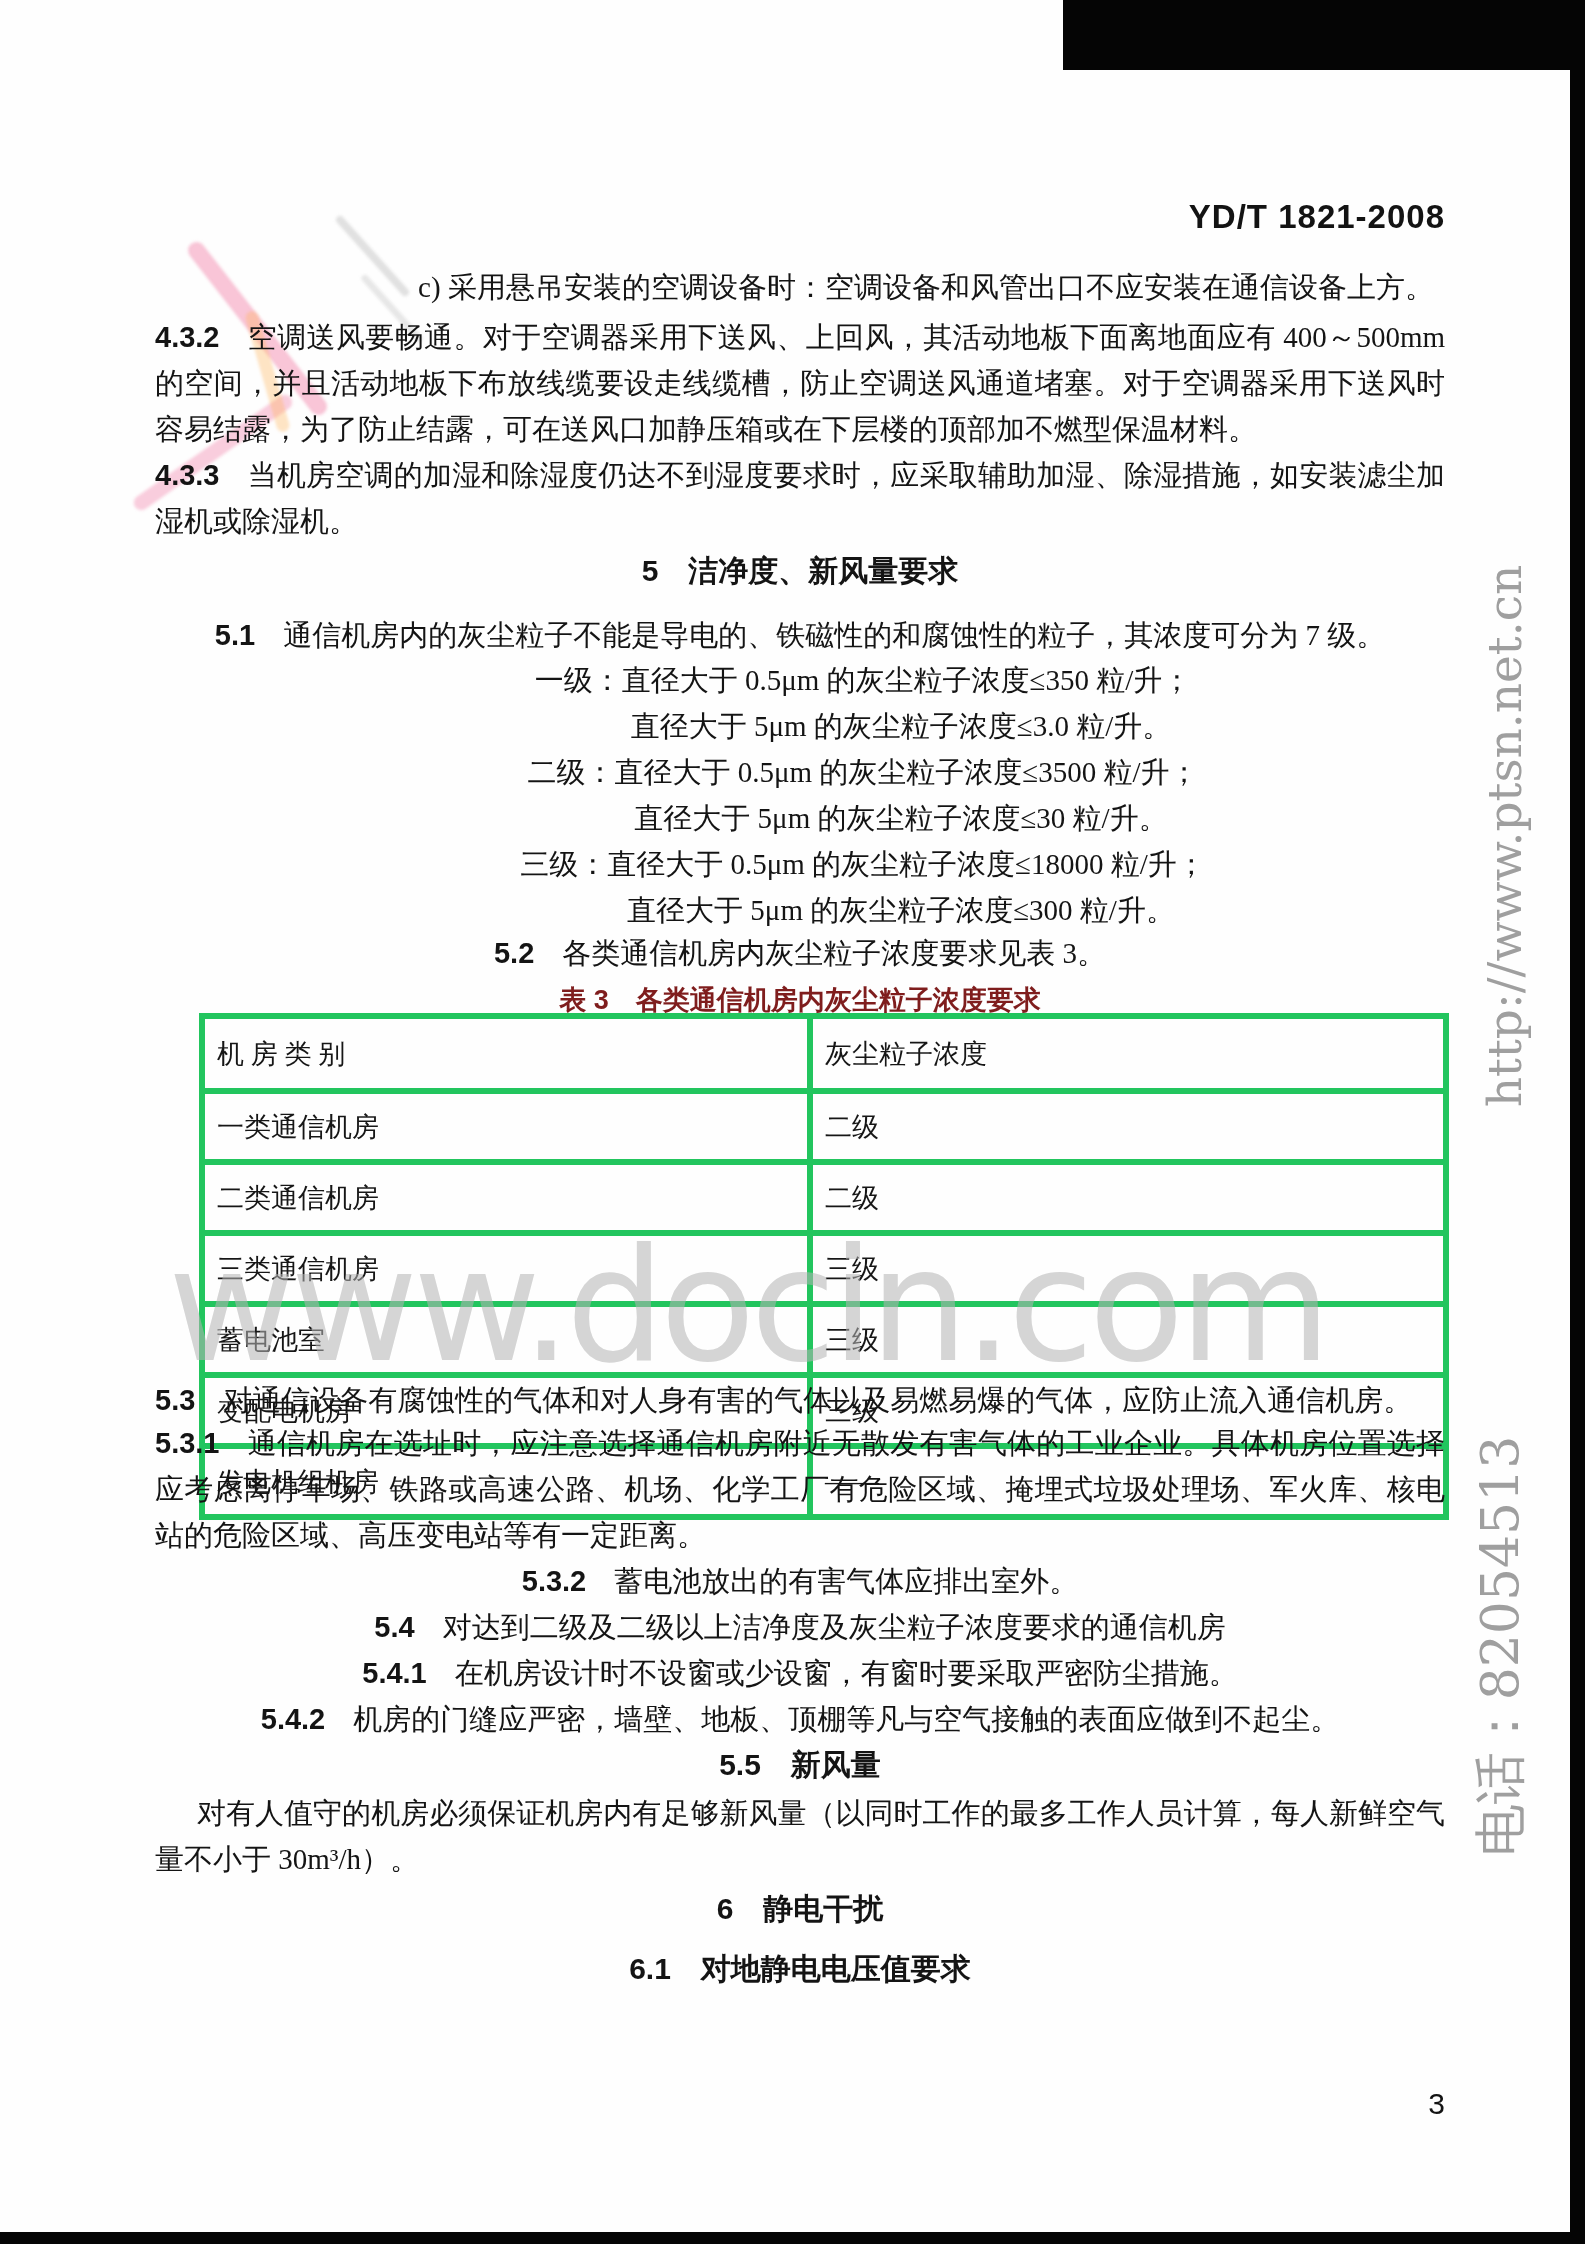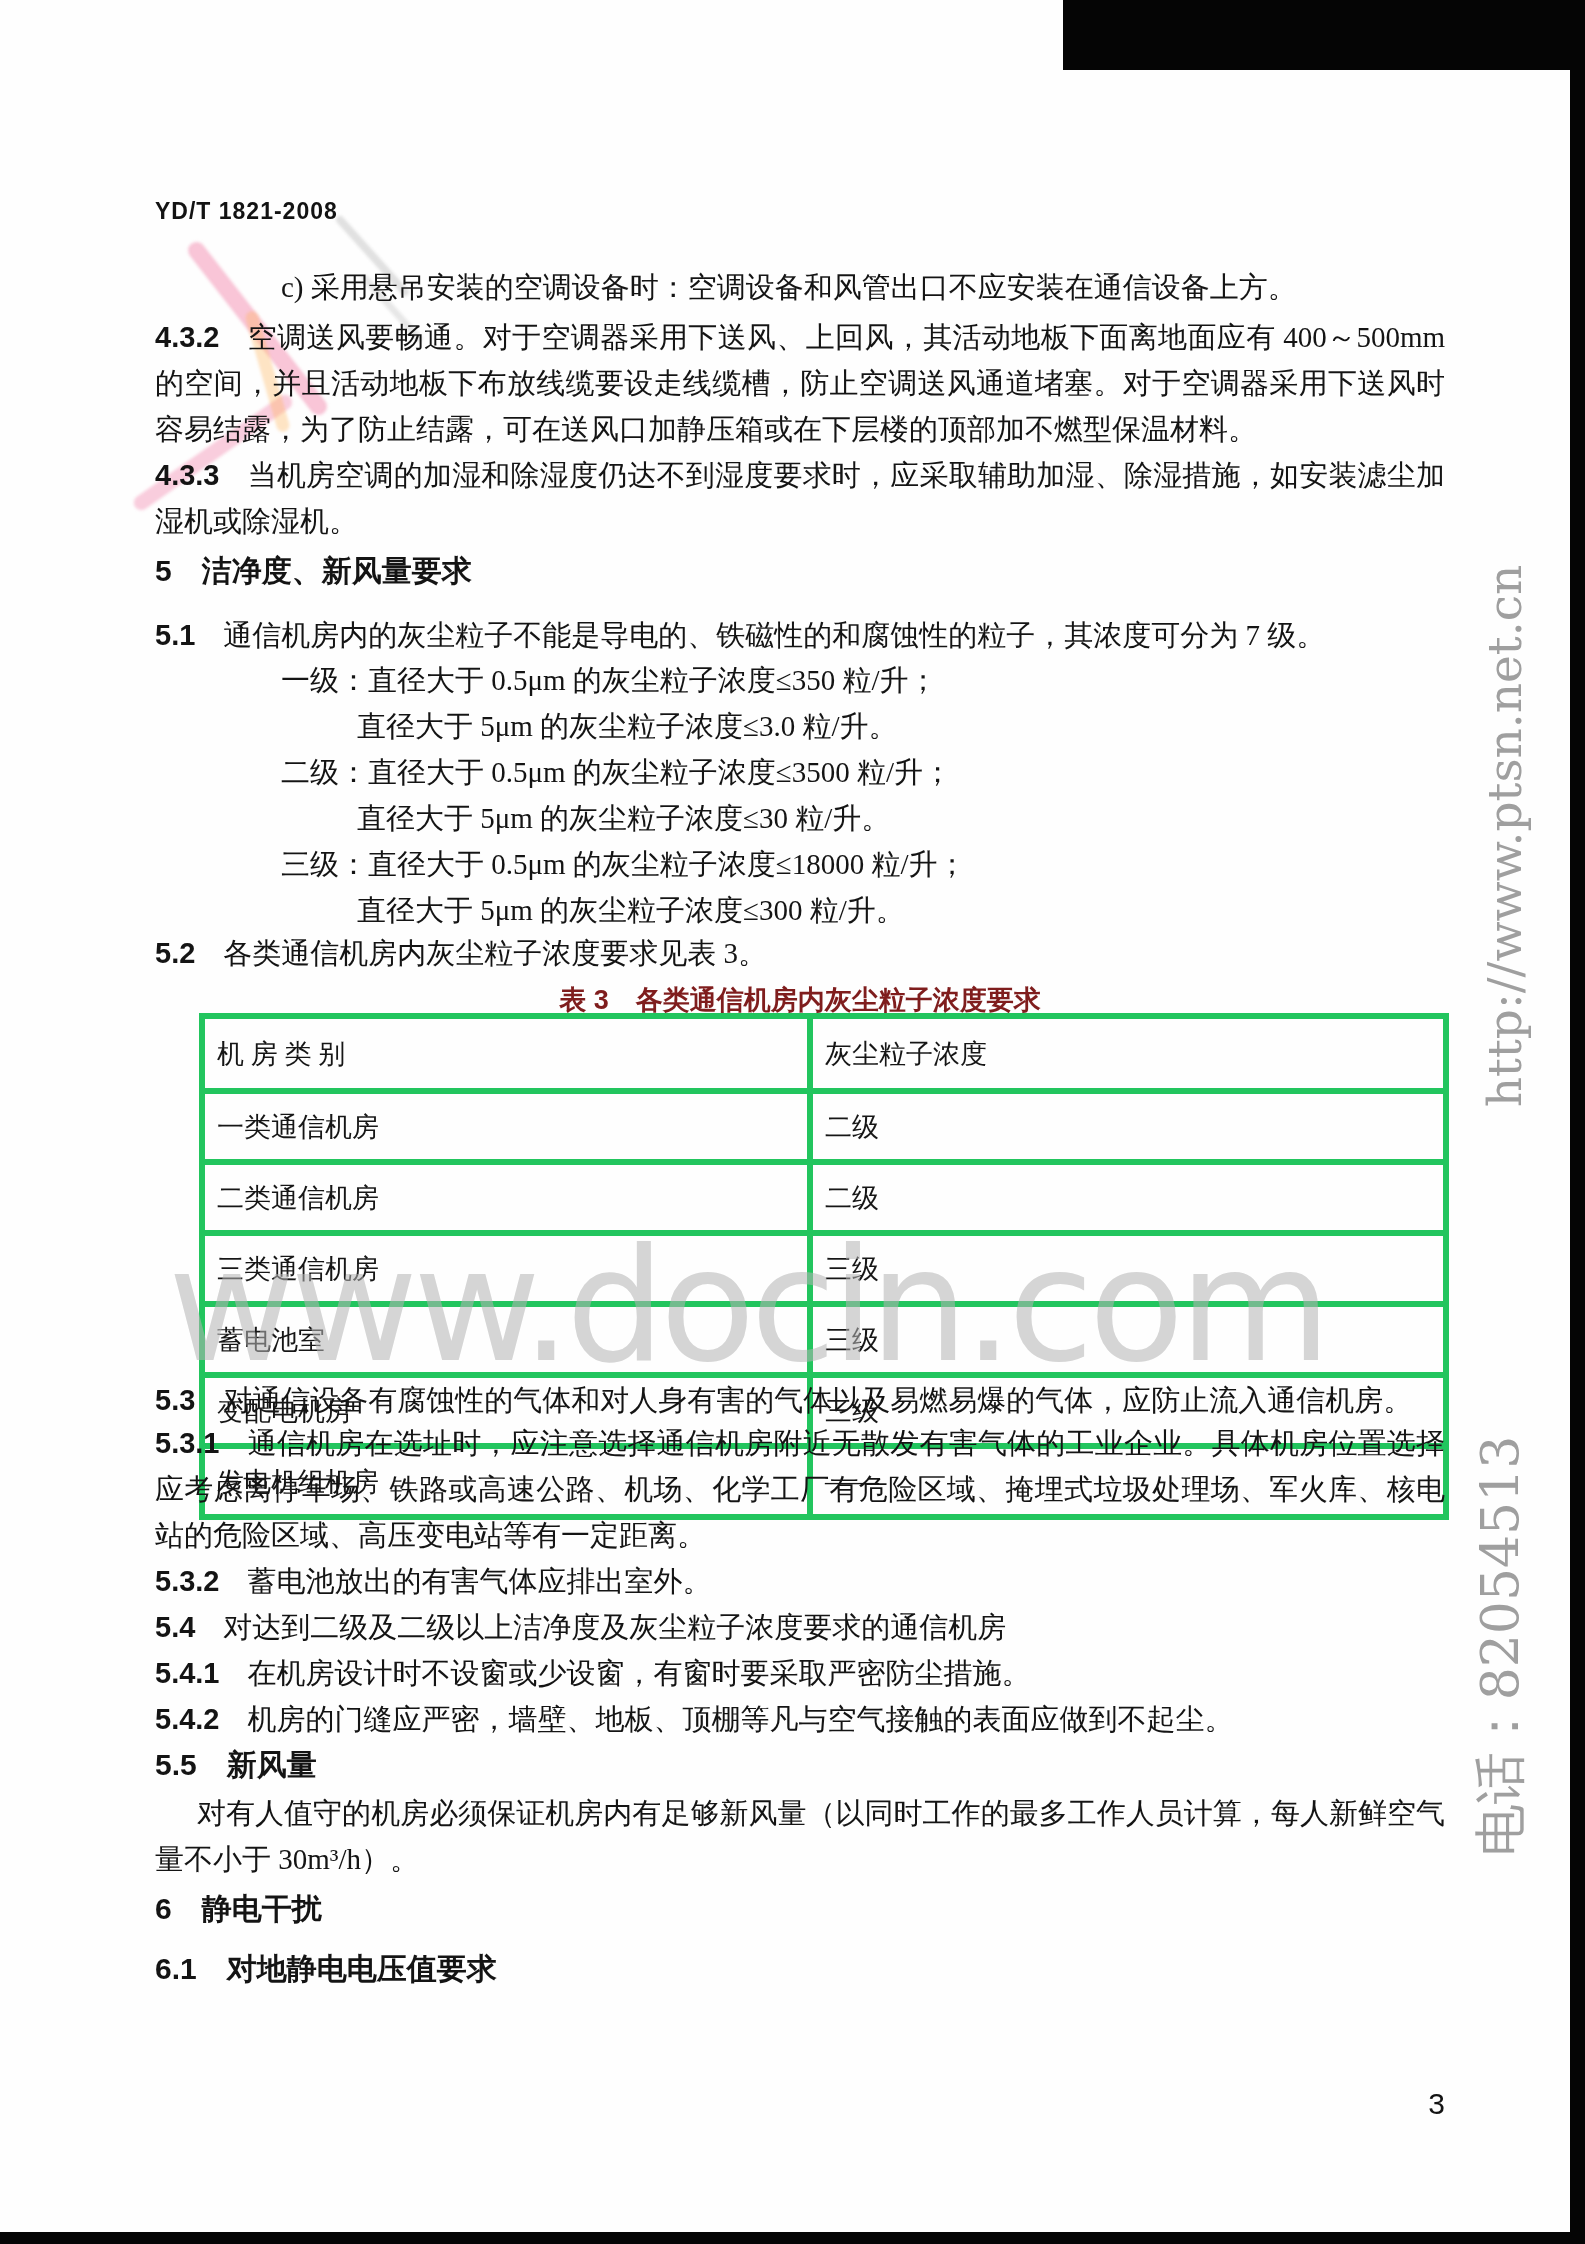--- a/index.html
+++ b/index.html
@@ -7,28 +7,28 @@
     position:relative;width:1585px;height:2244px;background:#fefefe;
     font-family:"Liberation Serif","DejaVu Serif",serif;color:#151515;overflow:hidden;
   }
   
   .bar{position:absolute;background:#050505;}
   .bar-top-right{left:1063px;top:0;width:522px;height:70px;}
   .bar-right{left:1570px;top:66px;width:15px;height:2178px;}
   .bar-bottom{left:0;top:2232px;width:1585px;height:12px;}
 
   .doc-code{
-    position:absolute;left:155px;top:198px;width:1290px;text-align:left;
+    position:absolute;left:155px;top:198px;width:1290px;text-align:right;
     font-family:"Liberation Sans","DejaVu Sans",sans-serif;font-weight:bold;
-    font-size:23px;letter-spacing:1px;color:#131313;
+    font-size:33px;letter-spacing:1px;color:#131313;
   }
 
   .blk{position:absolute;left:155px;width:1290px;font-size:29px;line-height:46px;
        text-align:justify;color:#141414;}
-  .line{text-align:left;}
+  .line{text-align:center;}
   .num{font-family:"Liberation Sans","DejaVu Sans",sans-serif;font-weight:bold;margin-right:28px;}
   .hblk{font-family:"Liberation Sans","DejaVu Sans",sans-serif;font-weight:bold;font-size:30px;}
   .hblk .num{margin-right:30px;}
   .ind1{padding-left:126px;}
   .ind2{padding-left:202px;}
   .first-indent{text-indent:42px;}
 
   .tbl-title{
     position:absolute;left:155px;top:982px;width:1290px;text-align:center;
     font-family:"Liberation Sans","DejaVu Sans",sans-serif;font-weight:bold;font-size:27px;color:#7f1d1d;

